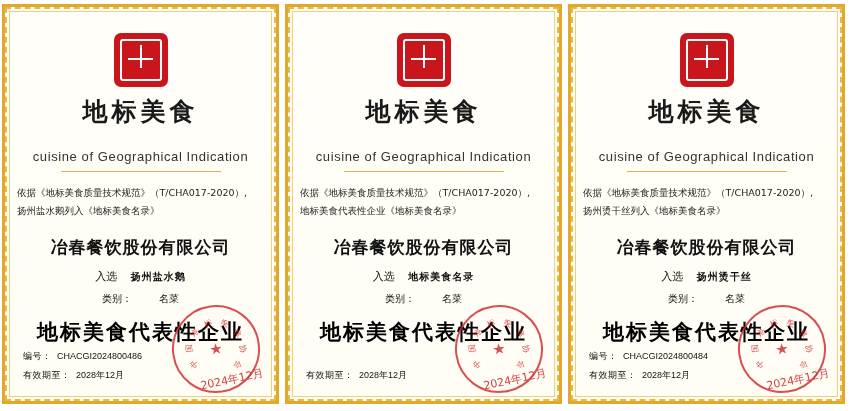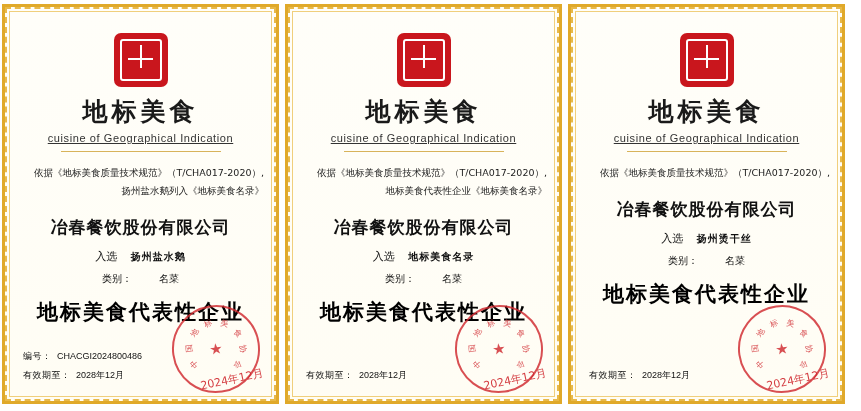--- a/index.html
+++ b/index.html
@@ -93,37 +93,36 @@
   }
   .brand-cn {
     margin-top: 8px;
     font-size: 25px;
     font-weight: bold;
     letter-spacing: 4px;
     color: #1a1a1a;
     font-family: "DejaVu Sans", "Liberation Sans", sans-serif;
   }
   .brand-en {
-    margin-top: 4px;
-    font-size: 11px;
+    margin-top: 21px;
+    font-size: 13px;
     letter-spacing: 0.6px;
     color: #333;
-    text-decoration: underline;
   }
   .brand-rule {
     width: 160px;
     height: 1px;
     background: #d8b35a;
     margin: 7px auto 0 auto;
   }
 
   
   .basis {
     margin-top: 12px;
-    text-align: right;
+    text-align: left;
     font-size: 9.5px;
     color: #1c1c1c;
     line-height: 1.9;
     font-family: "DejaVu Sans", "Liberation Sans", sans-serif;
   }
   .company {
     margin-top: 16px;
     text-align: center;
     font-size: 17px;
     font-weight: bold;
@@ -353,37 +352,42 @@
           <div class="sq"></div>
             <div class="glyph"></div>
         </div>
         <div class="brand-cn">地标美食</div>
         <div class="brand-en">cuisine of Geographical Indication</div>
         <div class="brand-rule"></div>
       </div>
 
       <div class="basis">
         <div>依据《地标美食质量技术规范》（T/CHA017-2020）,</div>
+        <div>扬州烫干丝列入《地标美食名录》</div>
       </div>
 
       <div class="company">冶春餐饮股份有限公司</div>
 
       <div class="selected">
         <span>入选</span>
         <span class="dish">扬州烫干丝</span>
       </div>
 
       <div class="category">
         <span>类别：</span>
         <span class="val">名菜</span>
       </div>
 
       <div class="headline">地标美食代表性企业</div>
 
       <div class="footer">
+        <div class="row">
+          <span class="lbl">编号：</span>
+          <span class="val">CHACGI2024800484</span>
+        </div>
         <div class="row">
           <span class="lbl">有效期至：</span>
           <span class="val">2028年12月</span>
         </div>
       </div>
 
       <div class="stamp">
         <div class="ring-text">
             <span style="transform: rotate(-215deg) translate(32px) rotate(90deg);">中</span>
             <span style="transform: rotate(-179.286deg) translate(32px) rotate(90deg);">国</span>

